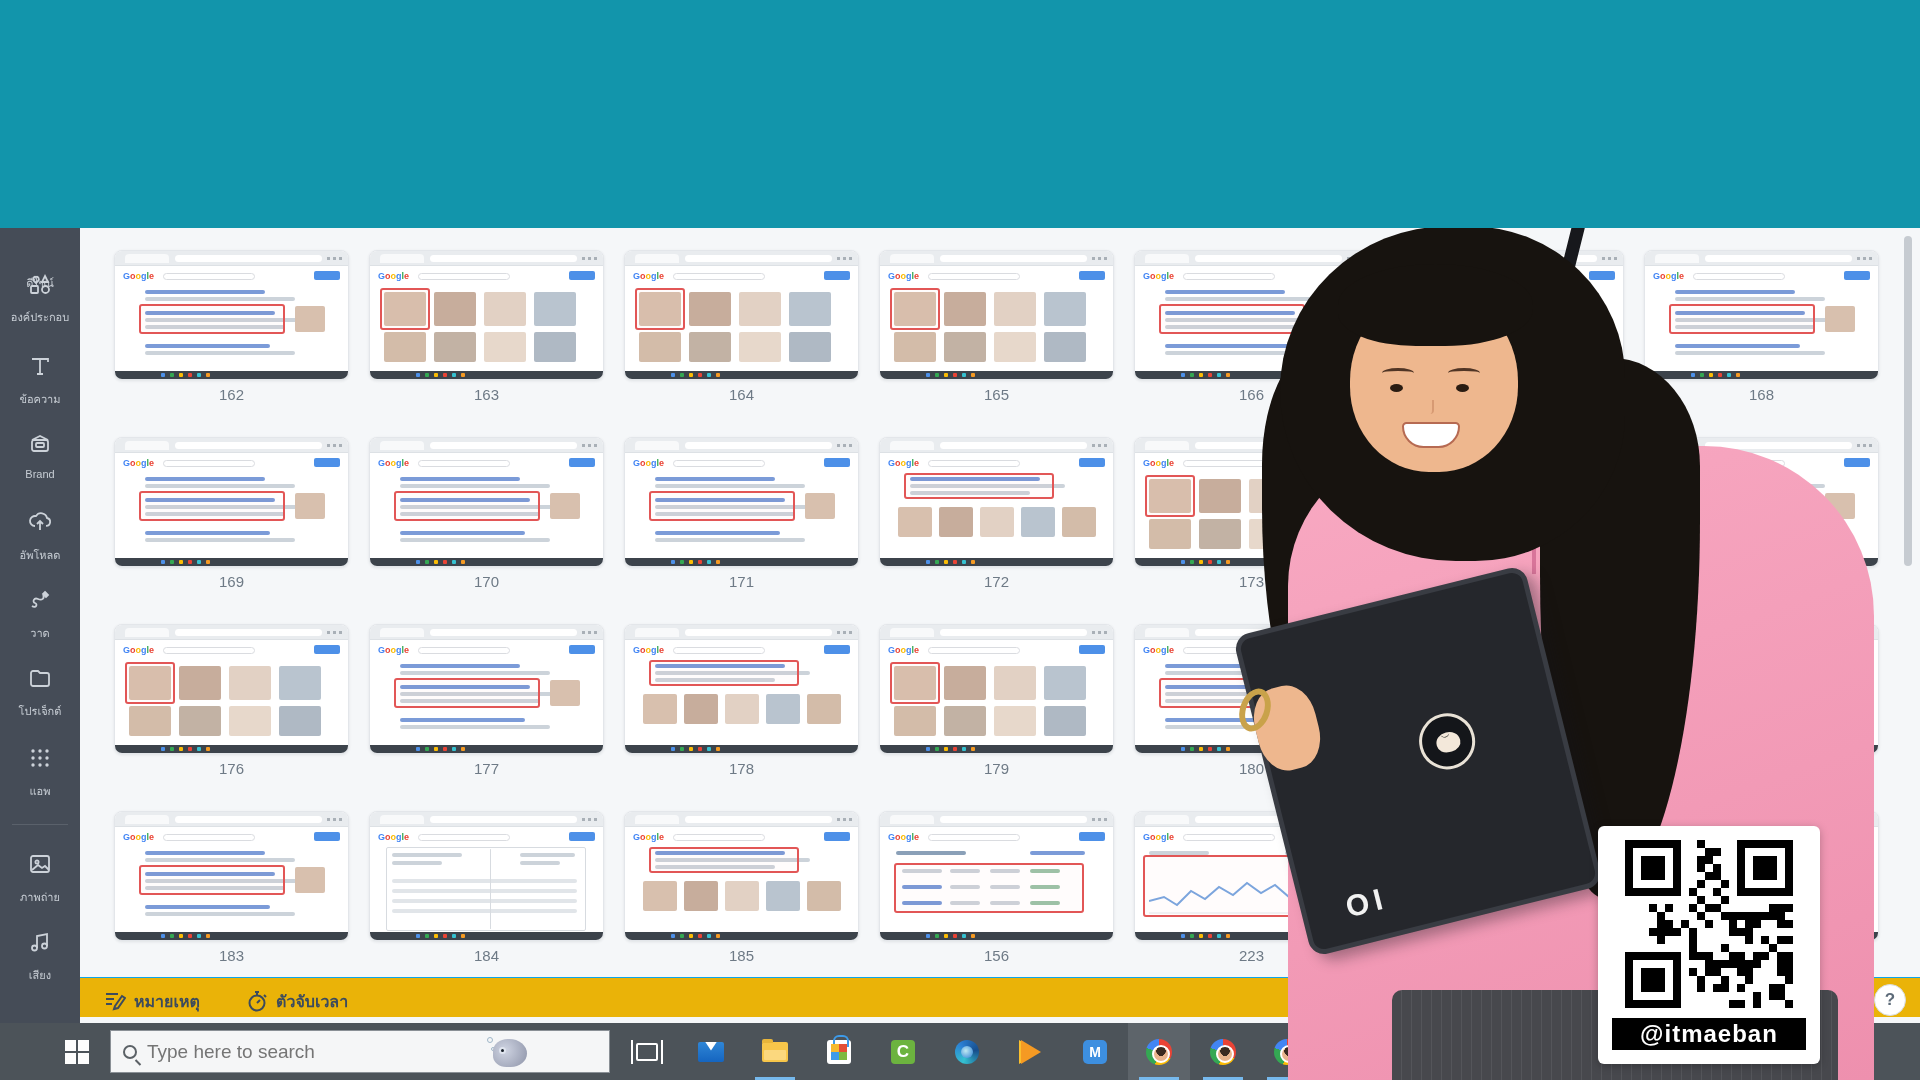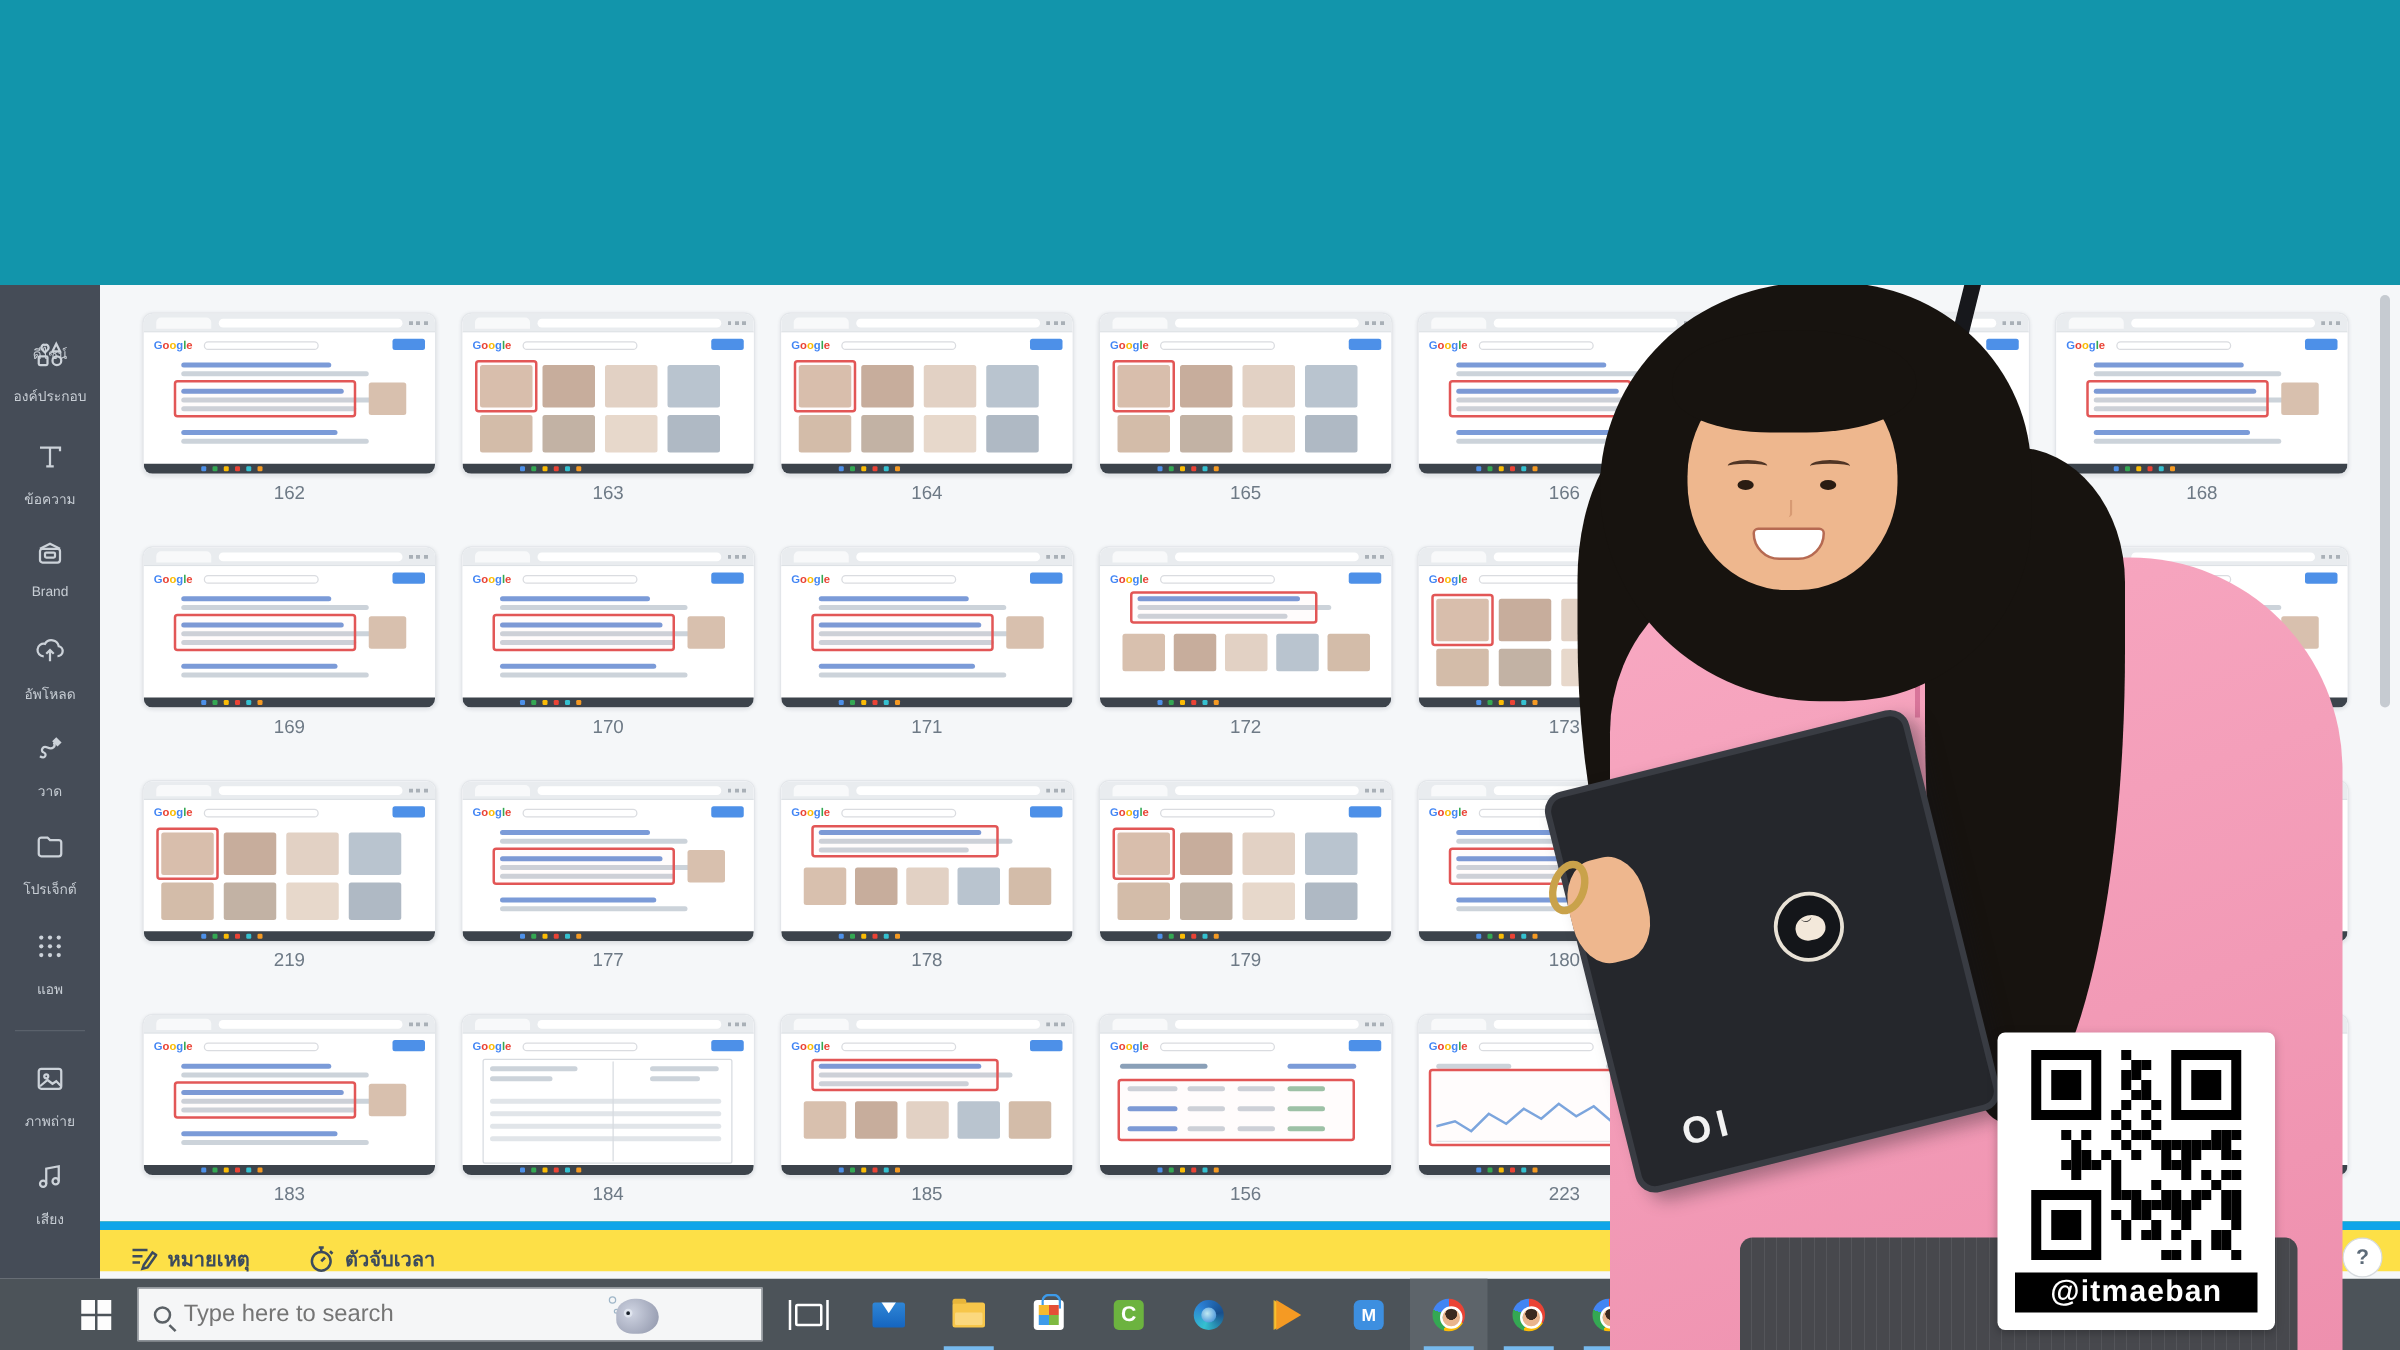--- a/index.html
+++ b/index.html
@@ -37,21 +37,21 @@
   .g-pill { position:absolute; left:48px; top:7px; width:92px; height:7px; border:1px solid #dadce0; border-radius:4px; }
   .g-btn  { position:absolute; right:8px; top:5px; width:26px; height:9px; background:#4d90e8; border-radius:2px; }
   .tline { position:absolute; height:4px; border-radius:2px; }
   .imgbox { position:absolute; border-radius:2px; }
   .redbox { position:absolute; border:2px solid #e25656; border-radius:3px; background:rgba(255,80,80,.02); }
   .tb-task { position:absolute; left:0; bottom:0; width:100%; height:8px; background:#3c434b; }
   .tb-task i { position:absolute; top:2px; width:4px; height:4px; border-radius:1px; }
   .chartline { position:absolute; }
 
   
-  .notesbar { position:absolute; left:80px; top:977px; width:1840px; height:40px; background:#fde047; border-top:7px solid #0ea5e9; z-index:2; }
+  .notesbar { position:absolute; left:80px; top:977px; width:1840px; height:40px; background:#eab308; border-top:1px solid #0ea5e9; z-index:2; }
   .nb-item { position:absolute; top:11px; height:24px; display:flex; align-items:center; gap:8px;
              color:#3c4b5d; font-size:16px; font-weight:bold; cursor:pointer; }
   .helpbtn { position:absolute; right:14px; top:6px; width:32px; height:32px; border-radius:50%;
              background:#fff; border:1px solid #d7dbdf; color:#5d6b79; font-size:17px; font-weight:bold;
              display:flex; align-items:center; justify-content:center; cursor:pointer; z-index:2; }
 
   
   .vscroll { position:absolute; right:8px; top:236px; width:8px; height:330px; background:#c6cbd1; border-radius:4px; z-index:3; }
 
   
@@ -702,21 +702,21 @@
           </div>
           <div class="tb-task">
             <i style="left:46px;background:#4d90e8"></i>
             <i style="left:55px;background:#34a853"></i>
             <i style="left:64px;background:#fbbc05"></i>
             <i style="left:73px;background:#ea4335"></i>
             <i style="left:82px;background:#35c1d0"></i>
             <i style="left:91px;background:#f59a23"></i>
           </div>
         </div>
-        <div class="pnum">219</div>
+        <div class="pnum">176</div>
       </div>
       <div class="pcell" style="left: 289px; top: 396px;">
         <div class="thumb">
           <div class="tb-chrome">
             <span class="tb-tab"></span>
             <span class="tb-url"></span>
             <span class="tb-dots"></span>
           </div>
           <div class="tb-body">
             <span class="g-logo"><span style="color:#4285f4">G</span><span style="color:#ea4335">o</span><span style="color:#fbbc05">o</span><span style="color:#4285f4">g</span><span style="color:#34a853">l</span><span style="color:#ea4335">e</span></span>

